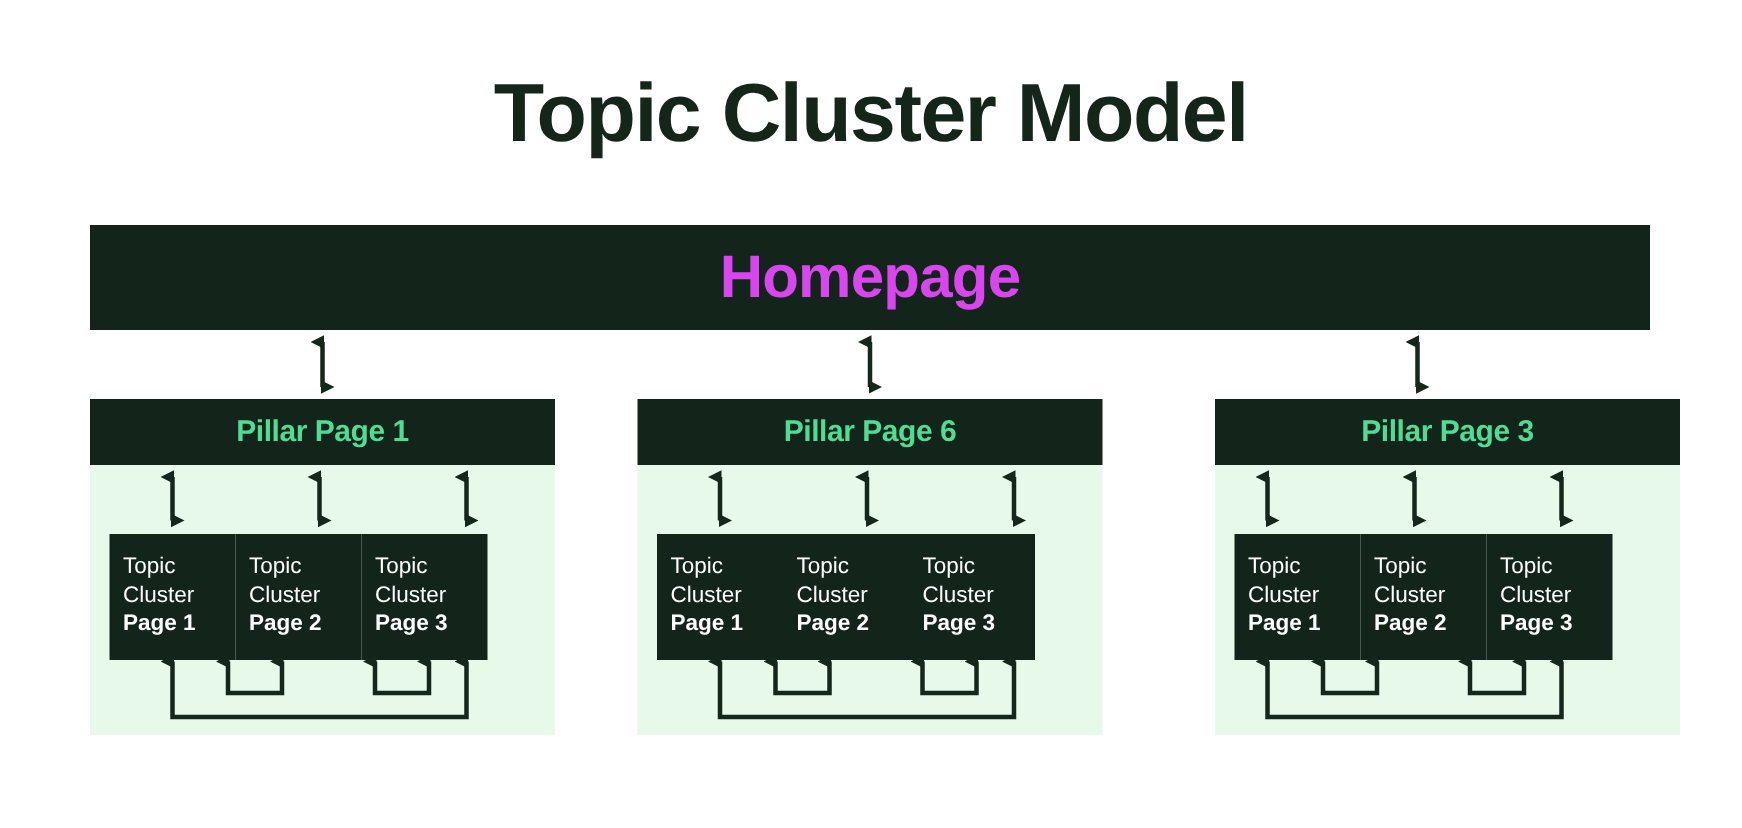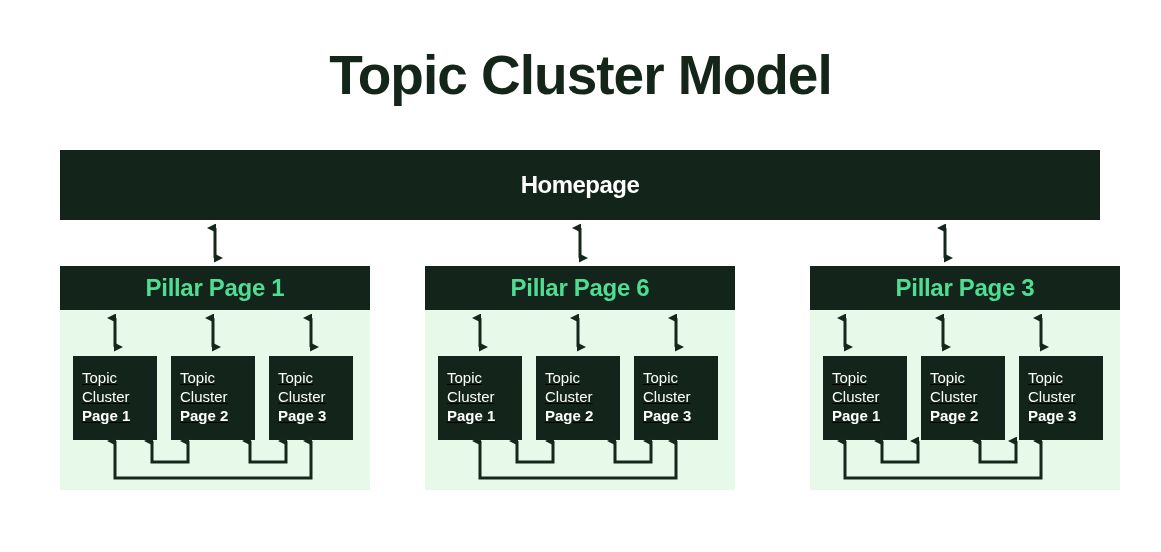--- a/index.html
+++ b/index.html
@@ -34,22 +34,22 @@
   .homepage-bar {
     position: absolute;
     left: 60px; top: 150px;
     width: 1040px; height: 70px;
     background: #13241a;
     display: flex;
     align-items: center;
     justify-content: center;
   }
   .homepage-label {
-    color: #ffffff;
-    font-size: 24px;
+    color: #d946ef;
+    font-size: 40px;
     font-weight: 700;
     letter-spacing: -0.5px;
   }
 
   
   .cluster {
     position: absolute;
     top: 266px;
     width: 310px;
   }
@@ -60,38 +60,36 @@
   .pillar-bar {
     position: relative;
     width: 310px; height: 44px;
     background: #13241a;
     display: flex;
     align-items: center;
     justify-content: center;
   }
   .pillar-label {
     color: #4fdd94;
-    font-size: 24px;
+    font-size: 20px;
     font-weight: 700;
     letter-spacing: -0.3px;
   }
 
   .cluster-panel {
     position: relative;
     width: 310px; height: 180px;
     background: #e7fae9;
   }
 
   .topic-row {
     position: absolute;
     left: 13px; top: 46px;
     width: 284px;
     display: flex;
-    gap: 14px;
-    text-decoration: underline;
   }
   .topic-box {
     width: 84px; height: 84px;
     background: #13241a;
     color: #ffffff;
     padding: 12px 0 0 9px;
     font-size: 15px;
     line-height: 1.28;
   }
   .topic-line { font-weight: 400; display: block; }

